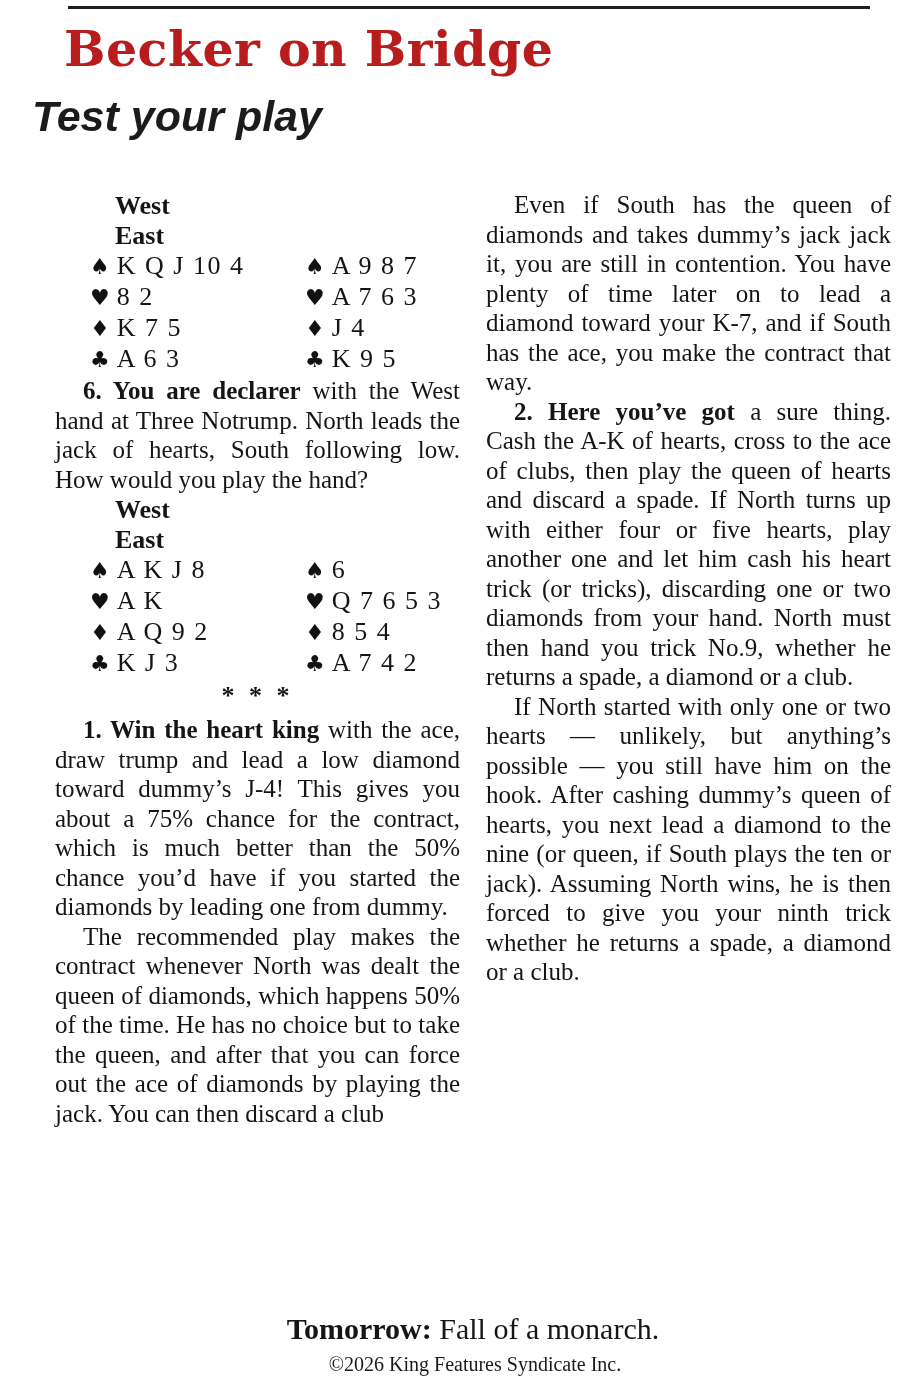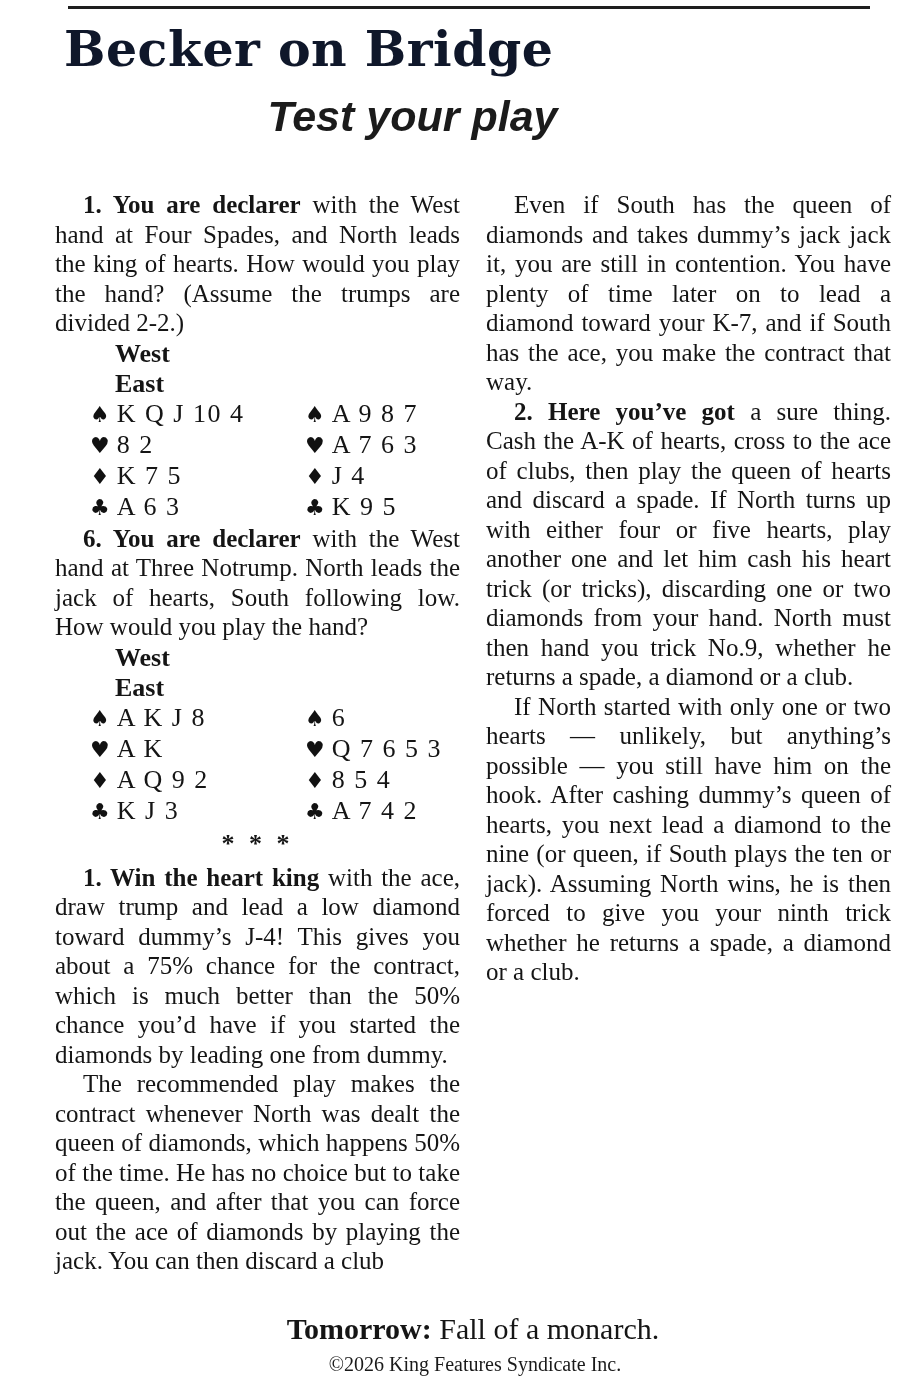--- a/index.html
+++ b/index.html
@@ -12,26 +12,26 @@
     overflow: hidden;
   }
   .top-rule {
     position: absolute; left: 68px; top: 6px;
     width: 802px; height: 3px; background: #1e1e1e;
   }
   .masthead {
     position: absolute; left: 64px; top: 20px; margin: 0;
     font-family: "DejaVu Serif", serif;
     font-weight: bold; font-size: 49px; letter-spacing: 0.5px;
-    color: #0f172a;
+    color: #b91c1c;
   }
   .subtitle {
     position: absolute; left: 0; top: 92px; width: 793px; margin: 0;
     box-sizing: border-box; padding-left: 32px;
-    text-align: center;
+    text-align: left;
     font-family: "Liberation Sans", sans-serif;
     font-style: italic; font-weight: bold;
     font-size: 43px; color: #1b1b1b;
   }
   .columns {
     position: absolute; left: 55px; top: 190px;
     width: 836px; display: flex; gap: 26px;
   }
   .col { width: 405px; }
   .para {
@@ -71,21 +71,20 @@
 
 <div class="top-rule"></div>
 
 <h1 class="masthead">Becker on Bridge</h1>
 <h2 class="subtitle">Test your play</h2>
 
 <div class="columns">
 
   <div class="col">
 
-    <p class="para"><b>1. You are declarer</b><span> with the West hand at Four Spades, and North leads the king of hearts. How would you play the hand? (Assume the trumps are divided 2-2.)</span></p>
 
     <div class="deal">
       <div class="deal-head">
         <span class="hd-west">West</span>
         <span class="hd-east">East</span>
       </div>
       <div class="deal-row">
         <span class="cell cell-west">
             <span class="suit">♠</span>
             <span class="cards">K Q J 10 4</span>

